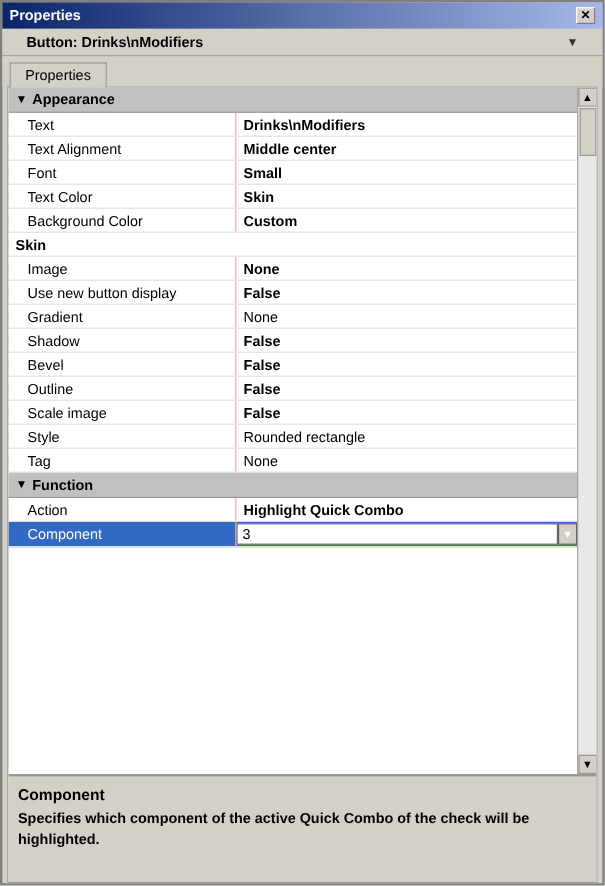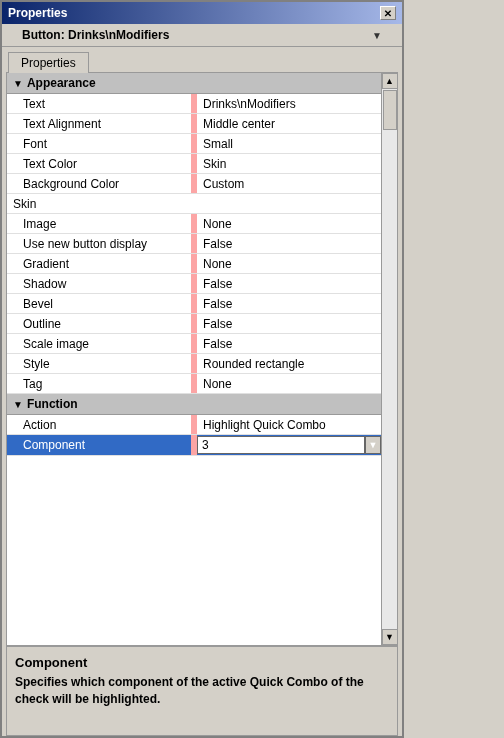--- a/index.html
+++ b/index.html
@@ -6,21 +6,21 @@
     body {
       font-family: Arial, sans-serif;
       font-size: 12px;
       background: #d4d0c8;
       width: 504px;
       height: 738px;
       overflow: hidden;
     }
 
     .window {
-      width: 404px;
+      width: 504px;
       height: 738px;
       border: 2px solid #808080;
       background: #d4d0c8;
       display: flex;
       flex-direction: column;
       justify-content: flex-end;
     }
 
     .title-bar {
       background: linear-gradient(to right, #0a246a, #a6b8e8);
@@ -130,36 +130,36 @@
 
     .prop-row.selected {
       background: #316ac5;
       color: white;
     }
 
     .prop-name {
       width: 190px;
       min-width: 190px;
       padding: 2px 6px 2px 16px;
-      border-right: 6px solid #fca5a5;
+      border-right: 1px solid #fca5a5;
       font-size: 12px;
       display: flex;
       align-items: center;
     }
 
     .prop-value {
       flex: 1;
       padding: 2px 6px;
       font-size: 12px;
       display: flex;
       align-items: center;
     }
 
     .prop-value.bold {
-      font-weight: normal;
+      font-weight: bold;
     }
 
     .color-swatch {
       width: 20px;
       height: 14px;
       border: 1px solid #666;
       margin-right: 6px;
       flex-shrink: 0;
     }
 

